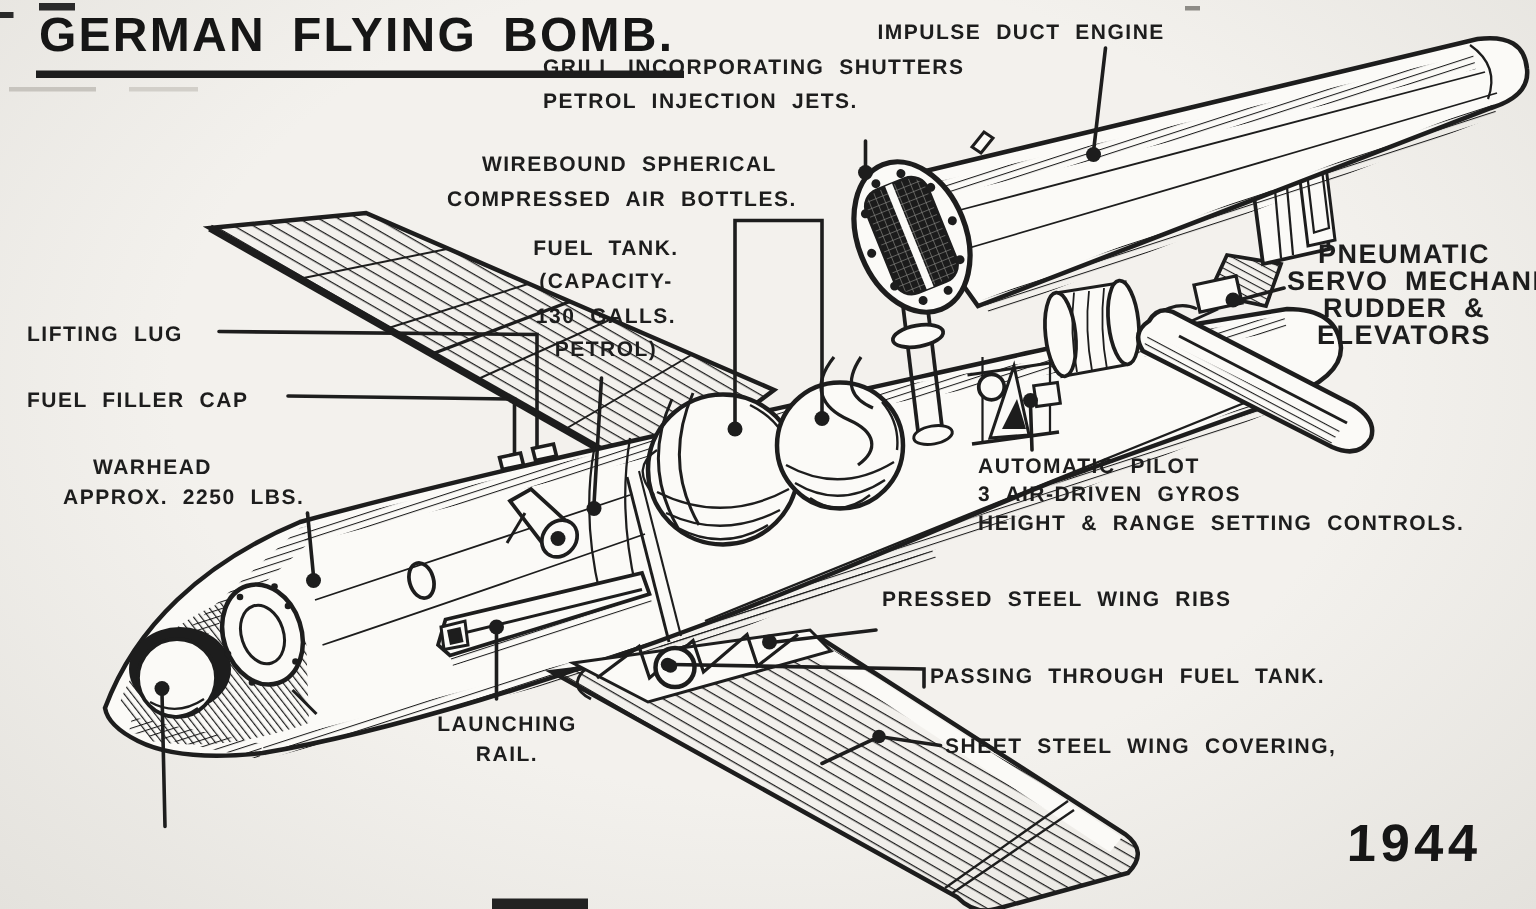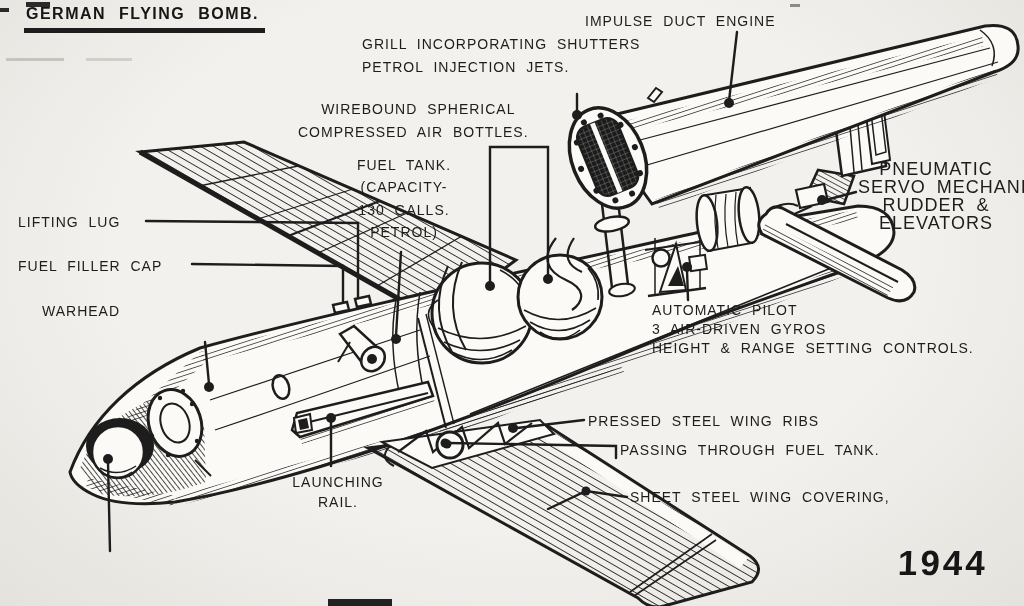--- a/index.html
+++ b/index.html
@@ -3,41 +3,41 @@
 <meta charset="utf-8">
 <style>
   html,body{margin:0;padding:0;}
   #stage{
     position:relative;width:1024px;height:606px;overflow:hidden;
     background:radial-gradient(ellipse at 50% 42%, #f3f1ed 55%, #e4e2dd 100%);
     font-family:"Liberation Sans","DejaVu Sans",sans-serif;
   }
   #art{position:absolute;left:0;top:0;}
   .lbl{
-    position:absolute;color:#1d1d1d;font-weight:normal;font-size:14px;
+    position:absolute;color:#1d1d1d;font-weight:bold;font-size:14px;
     letter-spacing:1px;word-spacing:5px;line-height:22px;white-space:nowrap;
   }
   .center{text-align:center;}
   #lbl-title{
     position:absolute;left:24px;top:5px;color:#161616;font-weight:bold;
-    font-size:16px;letter-spacing:1.5px;word-spacing:7px;white-space:nowrap;
+    font-size:32px;letter-spacing:1.5px;word-spacing:7px;white-space:nowrap;
     border-bottom:5px solid #1d1d1d;padding:0 6px 5px 2px;text-align:center;
   }
   #lbl-grill{left:362px;top:33px;line-height:23px;}
   #lbl-engine{left:585px;top:10px;}
   #lbl-bottles{left:298px;top:98px;line-height:23px;}
   #lbl-bottles .ind{margin-left:10px;text-align:center;}
   #lbl-fueltank{left:336px;top:154px;width:136px;line-height:22.4px;}
   #lbl-lug{left:18px;top:211px;}
   #lbl-cap{left:18px;top:255px;text-align:center;}
   #lbl-warhead{left:42px;top:301px;line-height:20px;}
-  #lbl-warhead .ind{margin-left:0;}
+  #lbl-warhead .ind{margin-left:20px;}
   #lbl-servo{left:858px;top:160px;width:156px;font-size:18px;line-height:18px;}
   #lbl-autopilot{left:652px;top:301px;line-height:19px;}
-  #lbl-ribs{left:588px;top:410px;}
+  #lbl-ribs{left:588px;top:388px;}
   #lbl-spar{left:620px;top:440px;line-height:20px;}
   #lbl-covering{left:630px;top:486px;}
   #lbl-rail{left:280px;top:472px;width:116px;line-height:20px;}
   #lbl-nose{left:16px;top:554px;line-height:19px;}
   #lbl-year{
     position:absolute;left:898px;top:543px;color:#161616;font-weight:bold;
     font-size:35px;letter-spacing:3px;transform:skewX(-2deg);
   }
 </style>
 </head>
@@ -297,20 +297,21 @@
   <div class="lbl" id="lbl-lug">
     <div>LIFTING LUG</div>
   </div>
 
   <div class="lbl" id="lbl-cap">
     <div>FUEL FILLER CAP</div>
   </div>
 
   <div class="lbl" id="lbl-warhead">
     <div class="ind">WARHEAD</div>
+    <div>APPROX. 2250 LBS.</div>
   </div>
 
   <div class="lbl center" id="lbl-servo">
     <div>PNEUMATIC</div>
     <div>SERVO MECHANISM</div>
     <div>RUDDER &amp;</div>
     <div>ELEVATORS</div>
   </div>
 
   <div class="lbl" id="lbl-autopilot">

